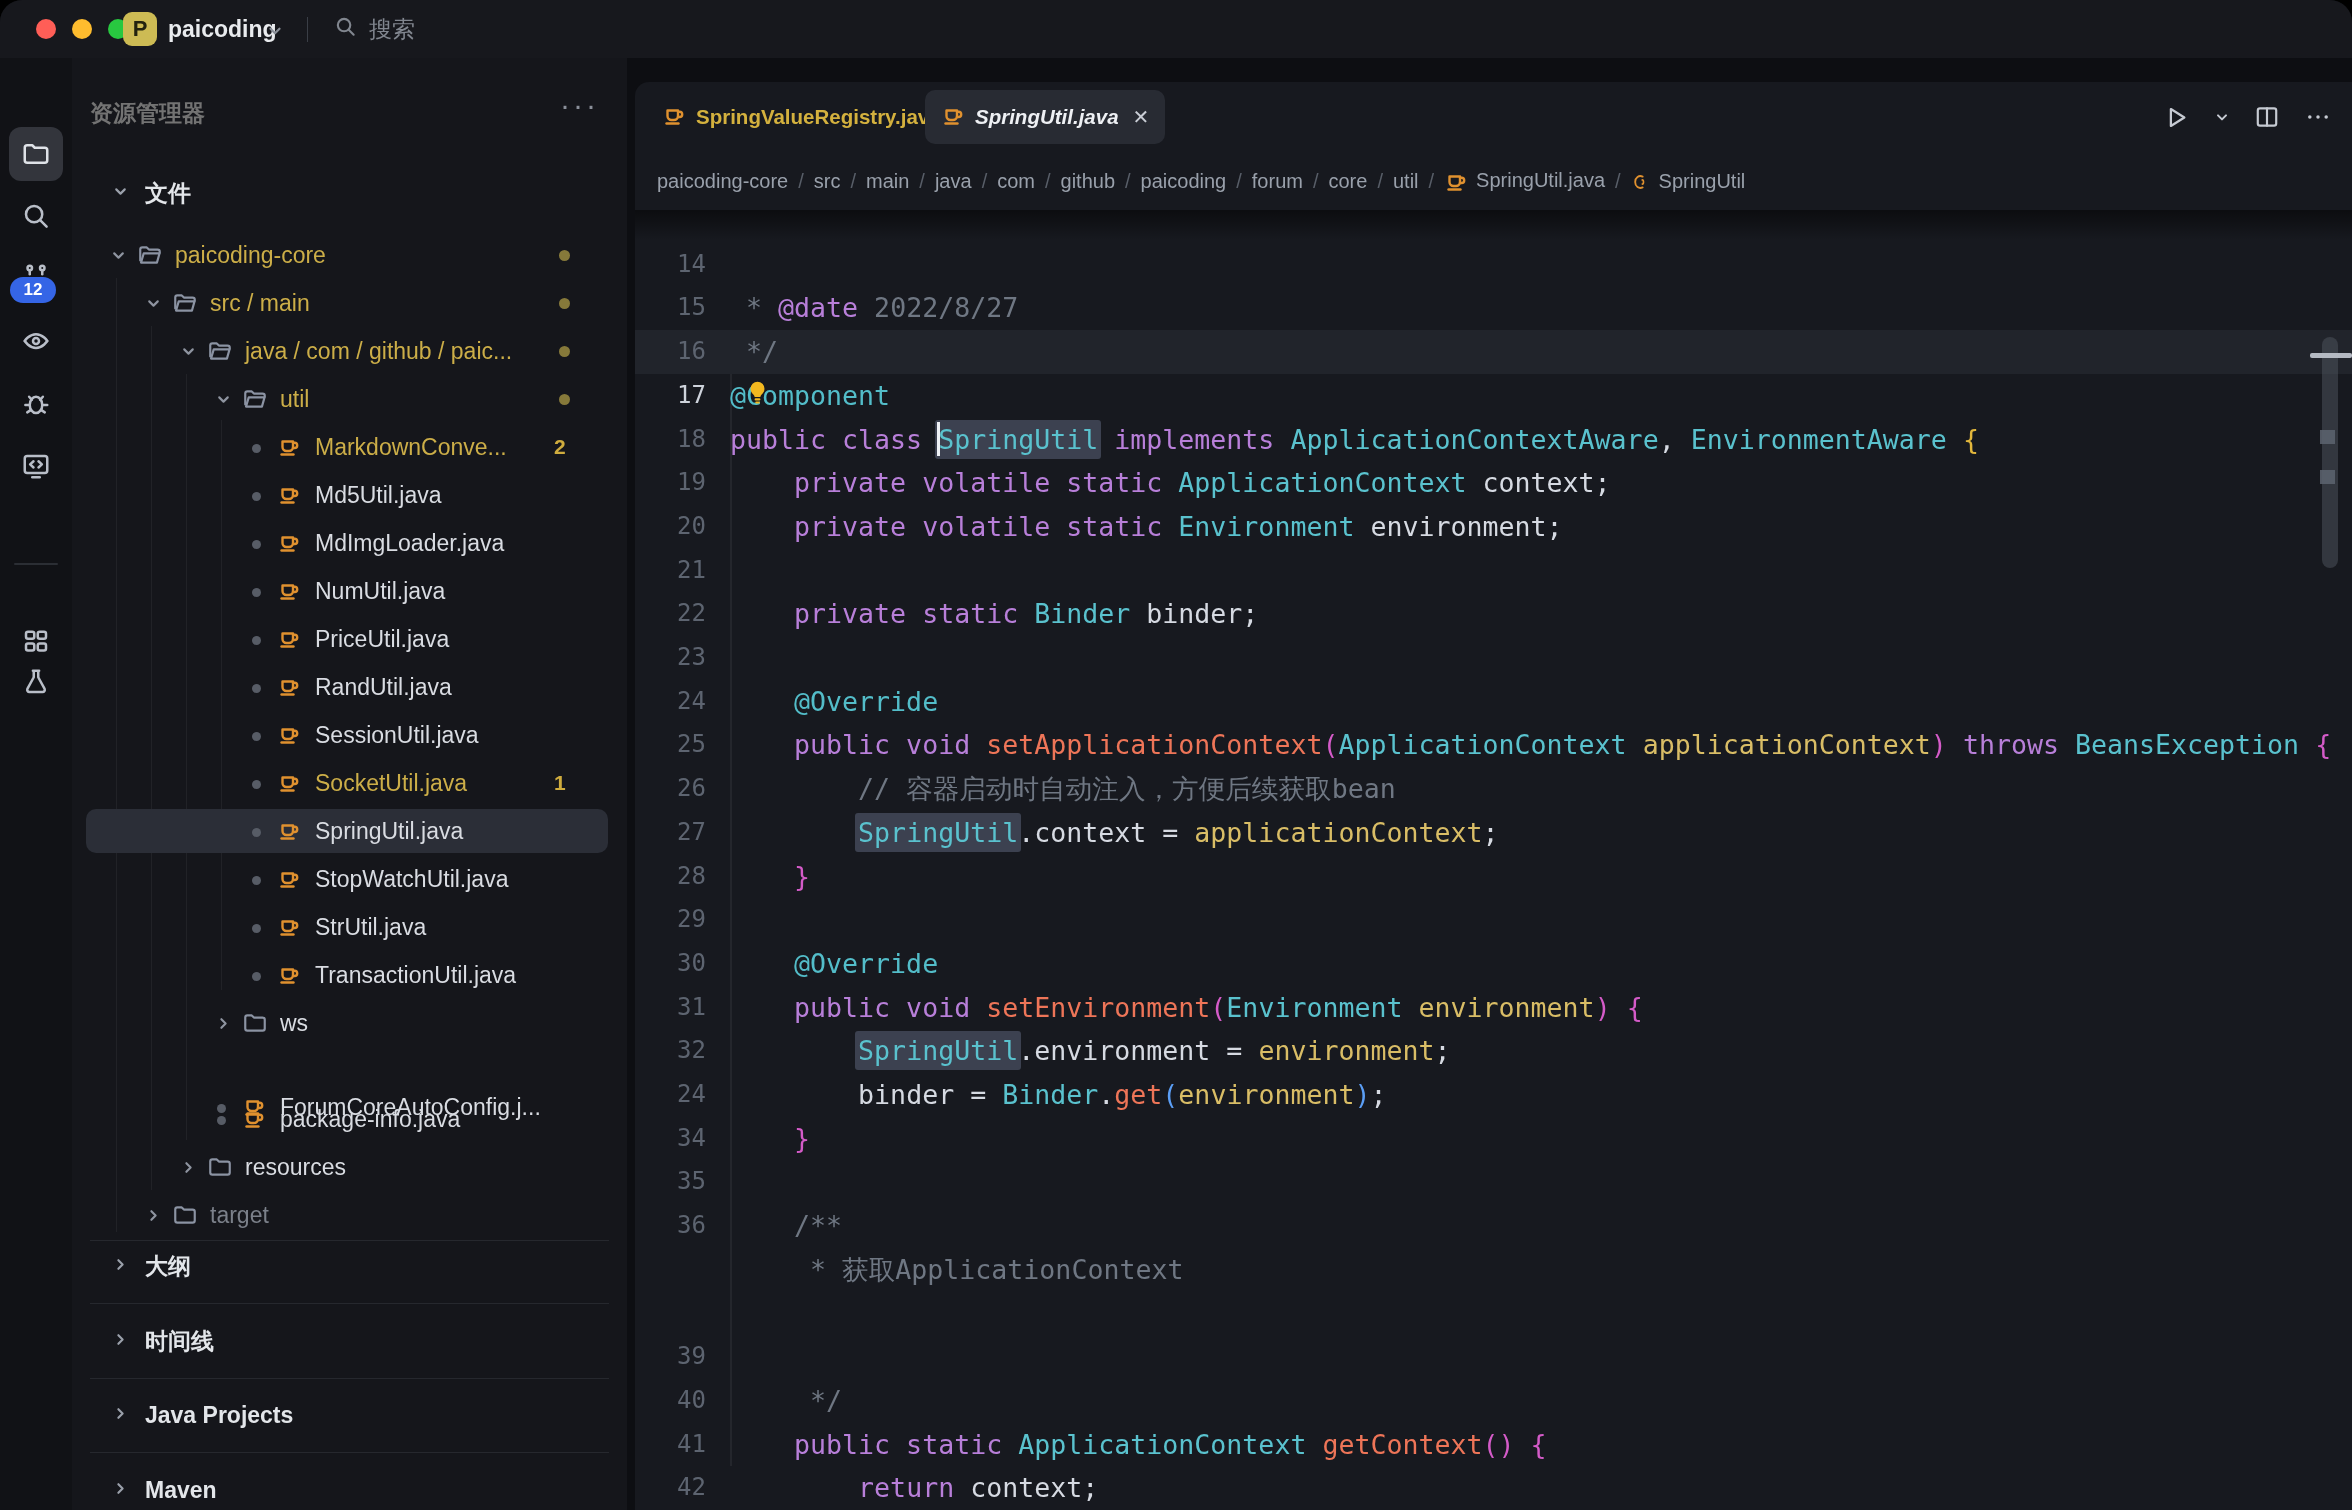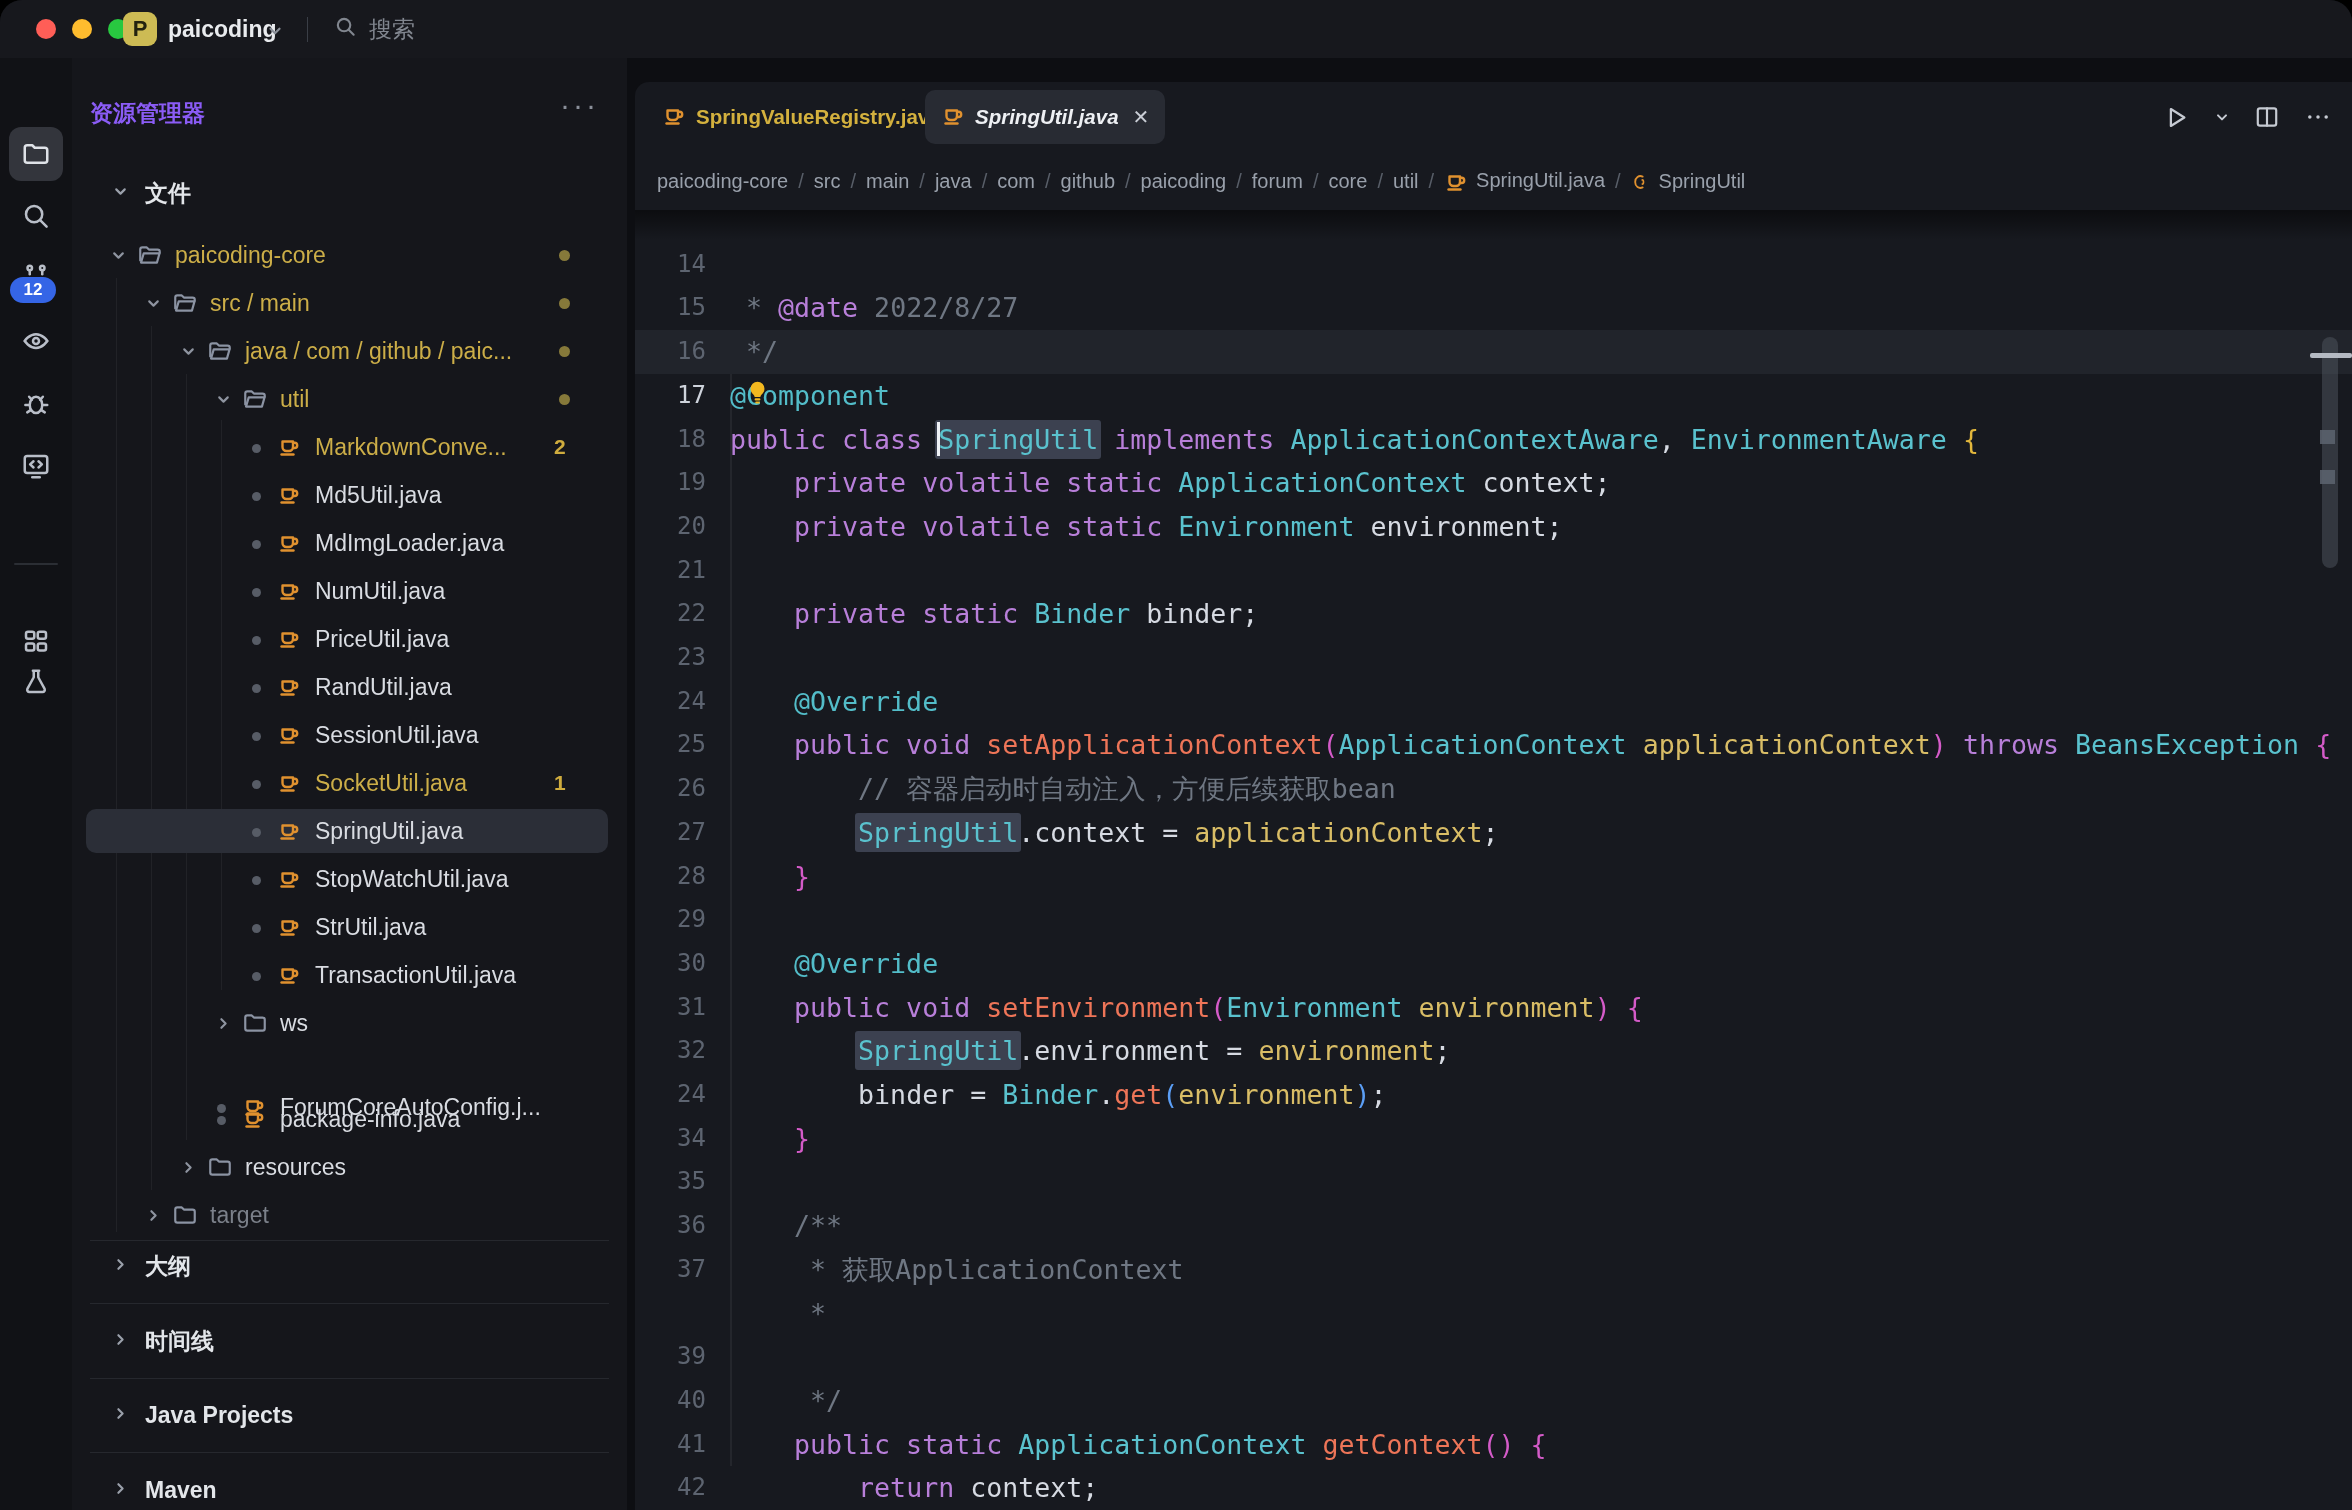--- a/index.html
+++ b/index.html
@@ -22,21 +22,21 @@
   .activitybar{position:absolute;left:0;top:58px;width:72px;bottom:0;background:#111216;}
   .ab-item{position:absolute;left:9px;width:54px;height:54px;display:flex;align-items:center;justify-content:center;
       color:#b9bec8;border-radius:12px;}
   .ab-item.active{background:#33353c;color:#dfe2e7;}
   .ab-item svg{width:30px;height:30px;}
   .ab-badge{position:absolute;left:10px;width:46px;height:26px;border-radius:13px;background:#3565e6;color:#fff;
       font-size:17px;font-weight:bold;display:flex;align-items:center;justify-content:center;}
   .ab-div{position:absolute;left:14px;width:44px;height:2px;background:#2b2e34;border-radius:1px;}
   
   .sidebar{position:absolute;left:72px;top:58px;width:555px;bottom:0;background:#15161b;}
-  .sb-title{position:absolute;left:18px;top:40px;font-size:23px;font-weight:700;color:#8b5cf6;}
+  .sb-title{position:absolute;left:18px;top:40px;font-size:23px;font-weight:700;color:#737373;}
   .sb-menu{position:absolute;left:488px;top:30px;color:#8a8f99;font-size:30px;letter-spacing:3px;}
   .sec-row{position:absolute;left:0;width:100%;height:44px;display:flex;align-items:center;color:#e3e6ea;}
   .sec-row .chev{margin-left:40px;color:#9aa0ab;}
   .sec-row .lbl{margin-left:16px;font-size:23px;font-weight:700;}
   .sb-divider{position:absolute;left:18px;right:18px;height:1px;background:#26282e;}
   .guide{position:absolute;width:1px;background:rgba(255,255,255,0.055);}
   .trow{position:absolute;left:0;width:100%;height:48px;}
   .trow .selbg{position:absolute;left:14px;width:522px;top:2px;bottom:2px;border-radius:10px;background:#2b2e37;}
   .trow .marker{position:absolute;top:0;height:48px;display:flex;align-items:center;color:#8e94a0;}
   .trow .bullet{position:absolute;top:21px;width:9px;height:9px;border-radius:50%;background:#575c66;}
@@ -581,23 +581,20 @@
                <span class="src"><span class="tk-tx">    </span><span class="tk-b2">}</span></span></div>
         <div class="cline" style="top:863px">
                <span class="num">34</span>
                <span class="src"></span></div>
         <div class="cline" style="top:906.7px">
                <span class="num">35</span>
                <span class="src"><span class="tk-tx">    </span><span class="tk-cm">/**</span></span></div>
         <div class="cline" style="top:950.4000000000001px">
                <span class="num">36</span>
                <span class="src"><span class="tk-cm">     * 获取ApplicationContext</span></span></div>
-        <div class="cline" style="top:994.1px">
-               <span class="num">37</span>
-               <span class="src"><span class="tk-cm">     *</span></span></div>
         <div class="cline" style="top:1081.5px">
                <span class="num">39</span>
                <span class="src"><span class="tk-cm">     */</span></span></div>
         <div class="cline" style="top:1125.2px">
                <span class="num">40</span>
                <span class="src"><span class="tk-tx">    </span><span class="tk-kw">public static </span><span class="tk-ty">ApplicationContext</span><span class="tk-tx"> </span><span class="tk-me">getContext</span><span class="tk-b2">()</span><span class="tk-tx"> </span><span class="tk-b2">{</span></span></div>
         <div class="cline" style="top:1168.9px">
                <span class="num">41</span>
                <span class="src"><span class="tk-tx">        </span><span class="tk-kw">return</span><span class="tk-tx"> context;</span></span></div>
         <div class="cline" style="top:1212.6000000000001px">

